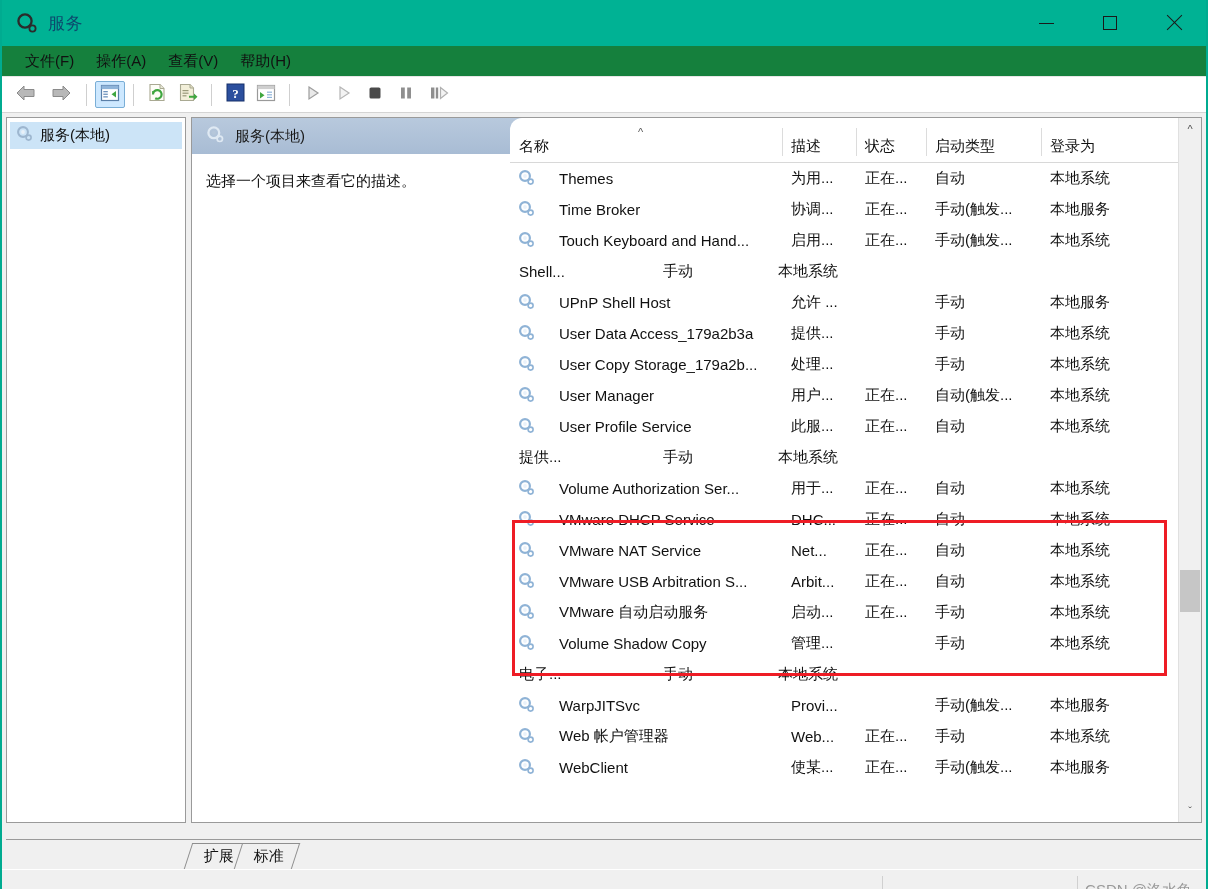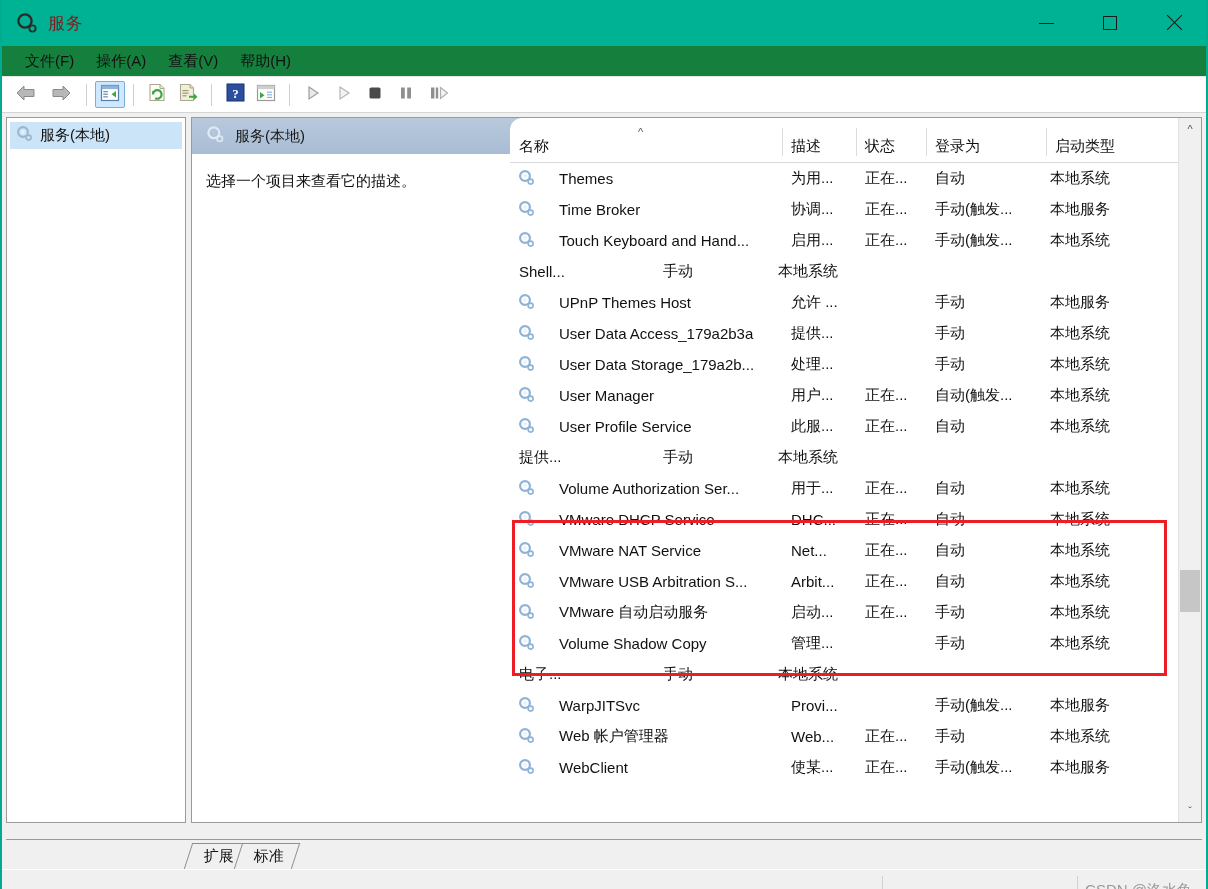--- a/index.html
+++ b/index.html
@@ -32,21 +32,21 @@
   }
   .title-icon {
     margin-left: 14px;
     width: 22px; height: 22px;
     position: relative;
   }
   .gear-svg { display: block; }
   .title-text {
     margin-left: 10px;
     font-size: 17px;
-    color: #7f1d1d;
+    color: #0c4a6e;
     letter-spacing: .5px;
   }
   .win-controls {
     position: absolute; right: 0; top: 0;
     height: 46px; display: flex;
   }
   .win-btn {
     width: 64px; height: 46px;
     display: flex; align-items: center; justify-content: center;
     cursor: default;
@@ -551,22 +551,22 @@
         <div class="corner-round"></div>
 
         <div class="list-col">
           <div class="list-header">
             <div class="hcell c-name">
               <span>名称</span>
               <span class="sort-arrow">^</span>
             </div>
             <div class="hcell c-desc">描述</div>
             <div class="hcell c-state">状态</div>
+            <div class="hcell c-start">启动类型</div>
             <div class="hcell c-logon">登录为</div>
-            <div class="hcell c-start">启动类型</div>
           </div>
 
           <div class="rows" id="rows-container">
               <div class="row">
                 <div class="cell name c-name">
                   <span><svg width="17" height="17" viewBox="0 0 17 17">
                       <circle cx="7" cy="7" r="4.9" fill="none" stroke="#8fb3d6" stroke-width="2.2"></circle>
                       <circle cx="7" cy="7" r="1.9" fill="#eaf2fa"></circle>
                       <circle cx="12.6" cy="12.6" r="2.5" fill="none" stroke="#8fb3d6" stroke-width="1.6"></circle>
                     </svg></span>
@@ -611,21 +611,21 @@
                 <div class="cell c-start">手动</div>
                 <div class="cell c-logon">本地系统</div>
               </div>
               <div class="row">
                 <div class="cell name c-name">
                   <span><svg width="17" height="17" viewBox="0 0 17 17">
                       <circle cx="7" cy="7" r="4.9" fill="none" stroke="#8fb3d6" stroke-width="2.2"></circle>
                       <circle cx="7" cy="7" r="1.9" fill="#eaf2fa"></circle>
                       <circle cx="12.6" cy="12.6" r="2.5" fill="none" stroke="#8fb3d6" stroke-width="1.6"></circle>
                     </svg></span>
-                  <span>UPnP Themes Host</span>
+                  <span>UPnP Shell Host</span>
                 </div>
                 <div class="cell c-desc">允许 ...</div>
                 <div class="cell c-state"></div>
                 <div class="cell c-start">手动</div>
                 <div class="cell c-logon">本地服务</div>
               </div>
               <div class="row">
                 <div class="cell name c-name">
                   <span><svg width="17" height="17" viewBox="0 0 17 17">
                       <circle cx="7" cy="7" r="4.9" fill="none" stroke="#8fb3d6" stroke-width="2.2"></circle>
@@ -639,21 +639,21 @@
                 <div class="cell c-start">手动</div>
                 <div class="cell c-logon">本地系统</div>
               </div>
               <div class="row">
                 <div class="cell name c-name">
                   <span><svg width="17" height="17" viewBox="0 0 17 17">
                       <circle cx="7" cy="7" r="4.9" fill="none" stroke="#8fb3d6" stroke-width="2.2"></circle>
                       <circle cx="7" cy="7" r="1.9" fill="#eaf2fa"></circle>
                       <circle cx="12.6" cy="12.6" r="2.5" fill="none" stroke="#8fb3d6" stroke-width="1.6"></circle>
                     </svg></span>
-                  <span>User Data Storage_179a2b...</span>
+                  <span>User Copy Storage_179a2b...</span>
                 </div>
                 <div class="cell c-desc">处理...</div>
                 <div class="cell c-state"></div>
                 <div class="cell c-start">手动</div>
                 <div class="cell c-logon">本地系统</div>
               </div>
               <div class="row">
                 <div class="cell name c-name">
                   <span><svg width="17" height="17" viewBox="0 0 17 17">
                       <circle cx="7" cy="7" r="4.9" fill="none" stroke="#8fb3d6" stroke-width="2.2"></circle>

